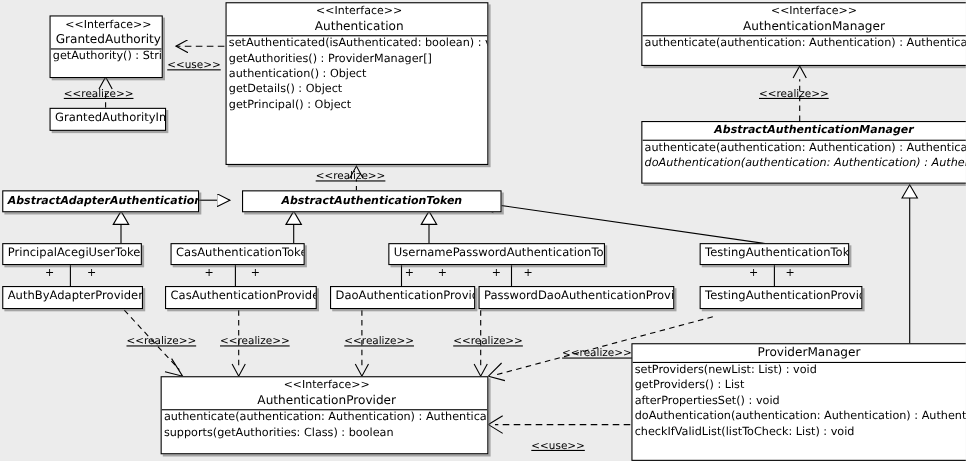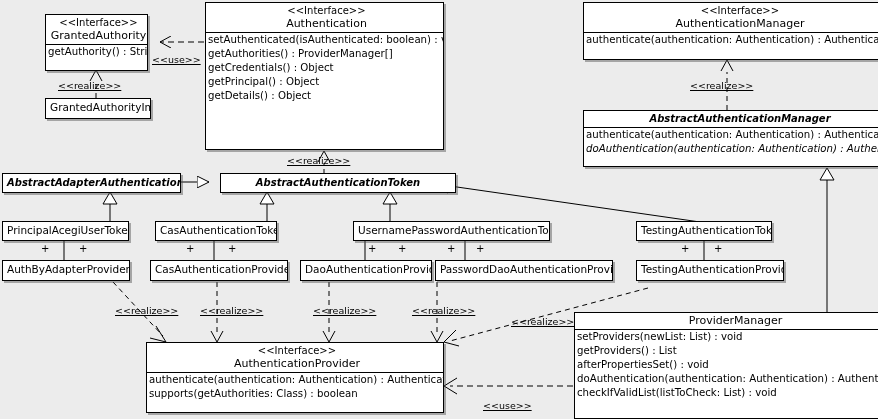--- a/index.html
+++ b/index.html
@@ -149,23 +149,23 @@
 
   <div class="cls" style="left:205px;top:2px;width:239px;height:148px;">
     <div class="hdr">
       <span class="stereo">&lt;&lt;Interface&gt;&gt;</span>
       <span class="nm">Authentication</span>
     </div>
     <div class="sep"></div>
     <div class="members">
       <div class="mem">setAuthenticated(isAuthenticated: boolean) : void</div>
       <div class="mem">getAuthorities() : ProviderManager[]</div>
-      <div class="mem">getCredentials() : Object</div>
+      <div class="mem">authentication() : Object</div>
+      <div class="mem">getDetails() : Object</div>
       <div class="mem">getPrincipal() : Object</div>
-      <div class="mem">getDetails() : Object</div>
     </div>
   </div>
 
   <div class="cls" style="left:583px;top:2px;width:310px;height:58px;">
     <div class="hdr">
       <span class="stereo">&lt;&lt;Interface&gt;&gt;</span>
       <span class="nm">AuthenticationManager</span>
     </div>
     <div class="sep"></div>
     <div class="members">

